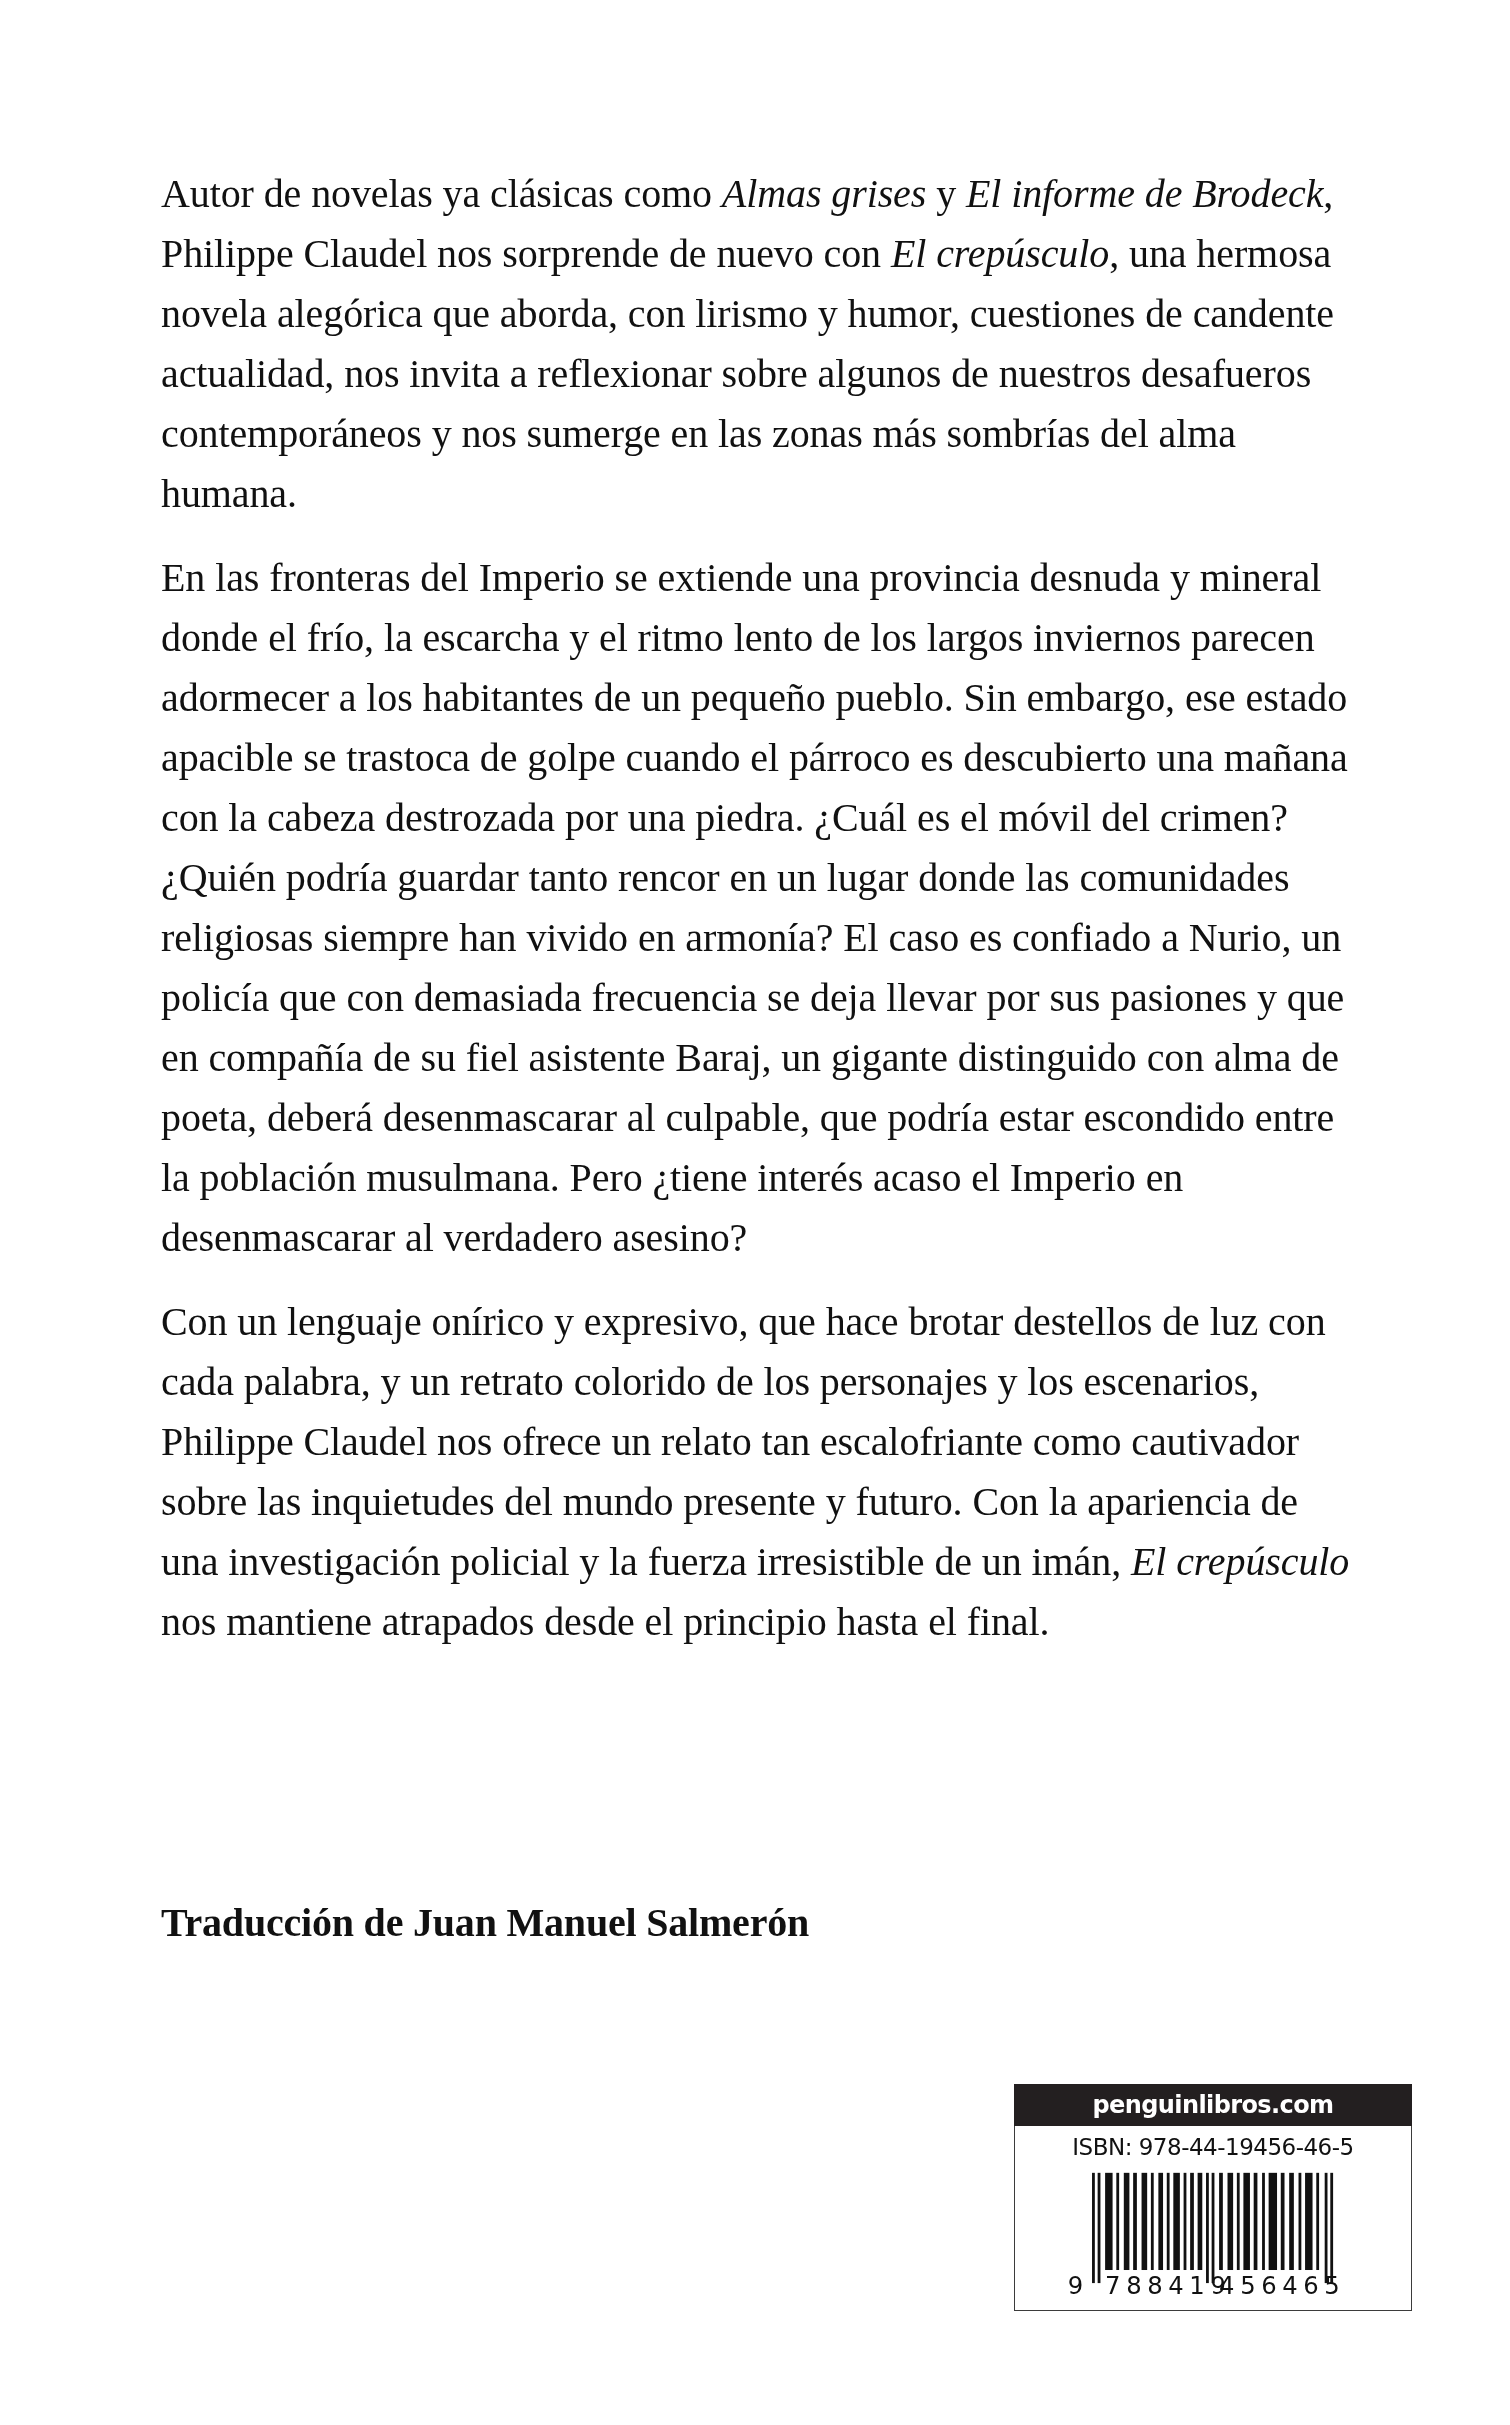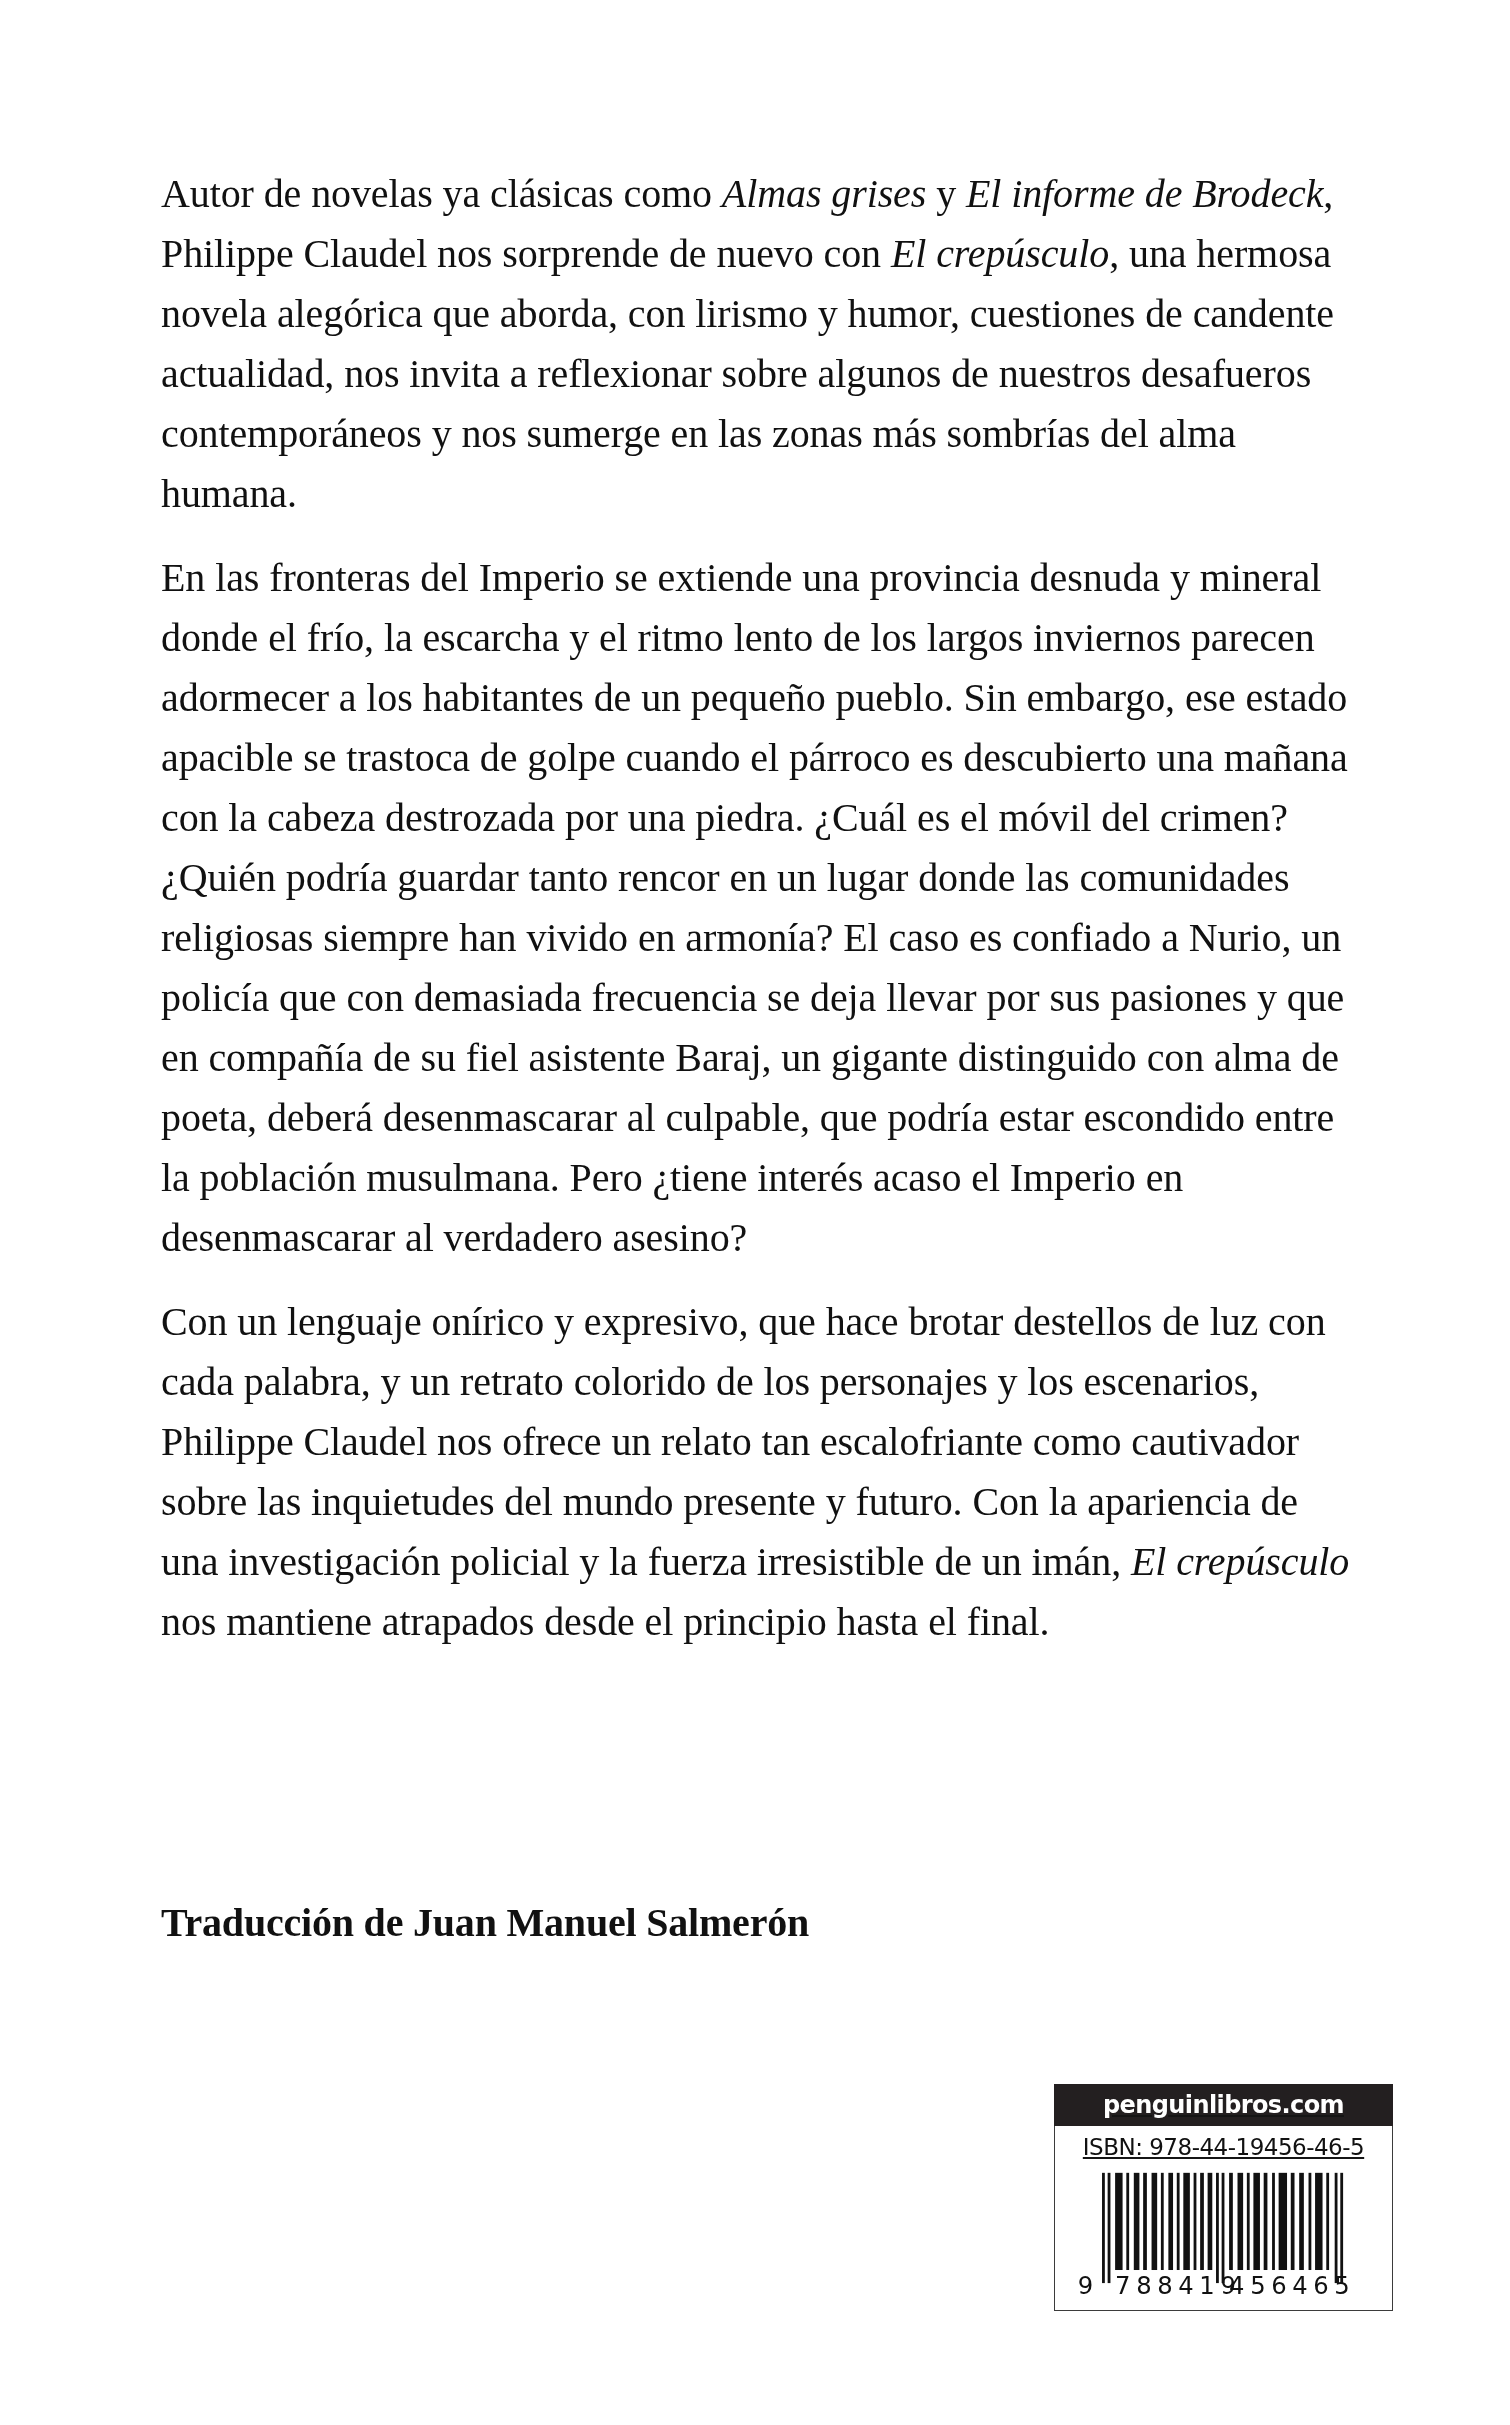--- a/index.html
+++ b/index.html
@@ -54,24 +54,23 @@
     position: absolute;
     left: 0;
     top: 2231px;
     width: 1510px;
     height: 140px;
   }
 
   
   .barcode-block {
     position: absolute;
-    left: 1054px;
+    left: 1014px;
     top: 2084px;
-    width: 339px;
-    text-decoration: underline;
+    width: 398px;
   }
   .penguin-banner {
     background: #231f20;
     height: 42px;
     display: flex;
     align-items: center;
     justify-content: center;
   }
   .penguin-banner span {
     font-family: "DejaVu Sans", "Liberation Sans", sans-serif;

